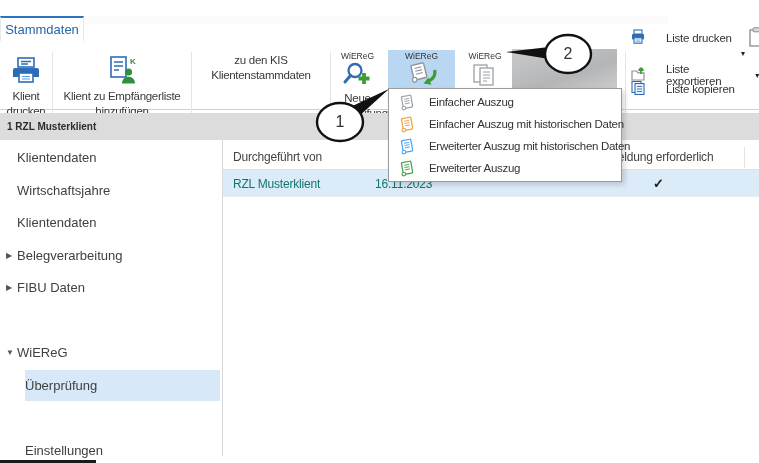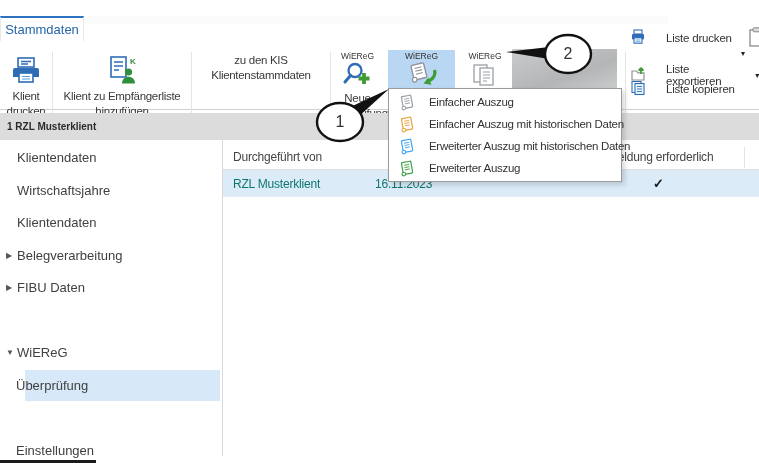--- a/index.html
+++ b/index.html
@@ -31,21 +31,21 @@
   
   .titlebar{position:absolute;left:0;top:113px;width:759px;height:27px;background:#dcdcdc;
     display:flex;align-items:center;padding-left:7px;font-size:10px;font-weight:bold;color:#2b2b2b}
 
   
   .sidewrap{position:absolute;left:0;top:140px;width:222px;height:323px;background:#fff}
   .sidediv{position:absolute;left:222px;top:140px;width:1px;height:316px;background:#d9d9d9}
   .side-row{position:absolute;left:0;width:222px;height:31px;display:flex;align-items:center;cursor:pointer}
   .side-row .hl{position:absolute;left:25px;right:2px;top:0;bottom:0;background:#d7e9f8}
   .side-label{position:relative;font-size:13px;color:#404040;margin-left:17px;z-index:1}
-  .side-label.sub{margin-left:16px}
+  .side-label.sub{margin-left:25px}
   .tri{position:absolute;left:6px;font-size:8px;color:#555;z-index:1}
 
   
   .th{position:absolute;top:147px;height:20px;font-size:12px;letter-spacing:-0.2px;color:#444;display:flex;align-items:center}
   .theadline{position:absolute;left:223px;top:169px;width:536px;height:1px;background:#e0e0e0}
   .coldiv{position:absolute;left:744px;top:147px;width:1px;height:21px;background:#e3e3e3}
   .trow{position:absolute;left:223px;top:170px;width:536px;height:27px;background:#dcebf8;border-bottom:1px solid #e4edf6;z-index:1}
   .trow .cell{position:absolute;top:0;height:27px;display:flex;align-items:center;font-size:12px;letter-spacing:-0.2px;color:#0f766e}
   .trow .check{font-weight:bold;font-size:13px;color:#1c1c1c}
 

